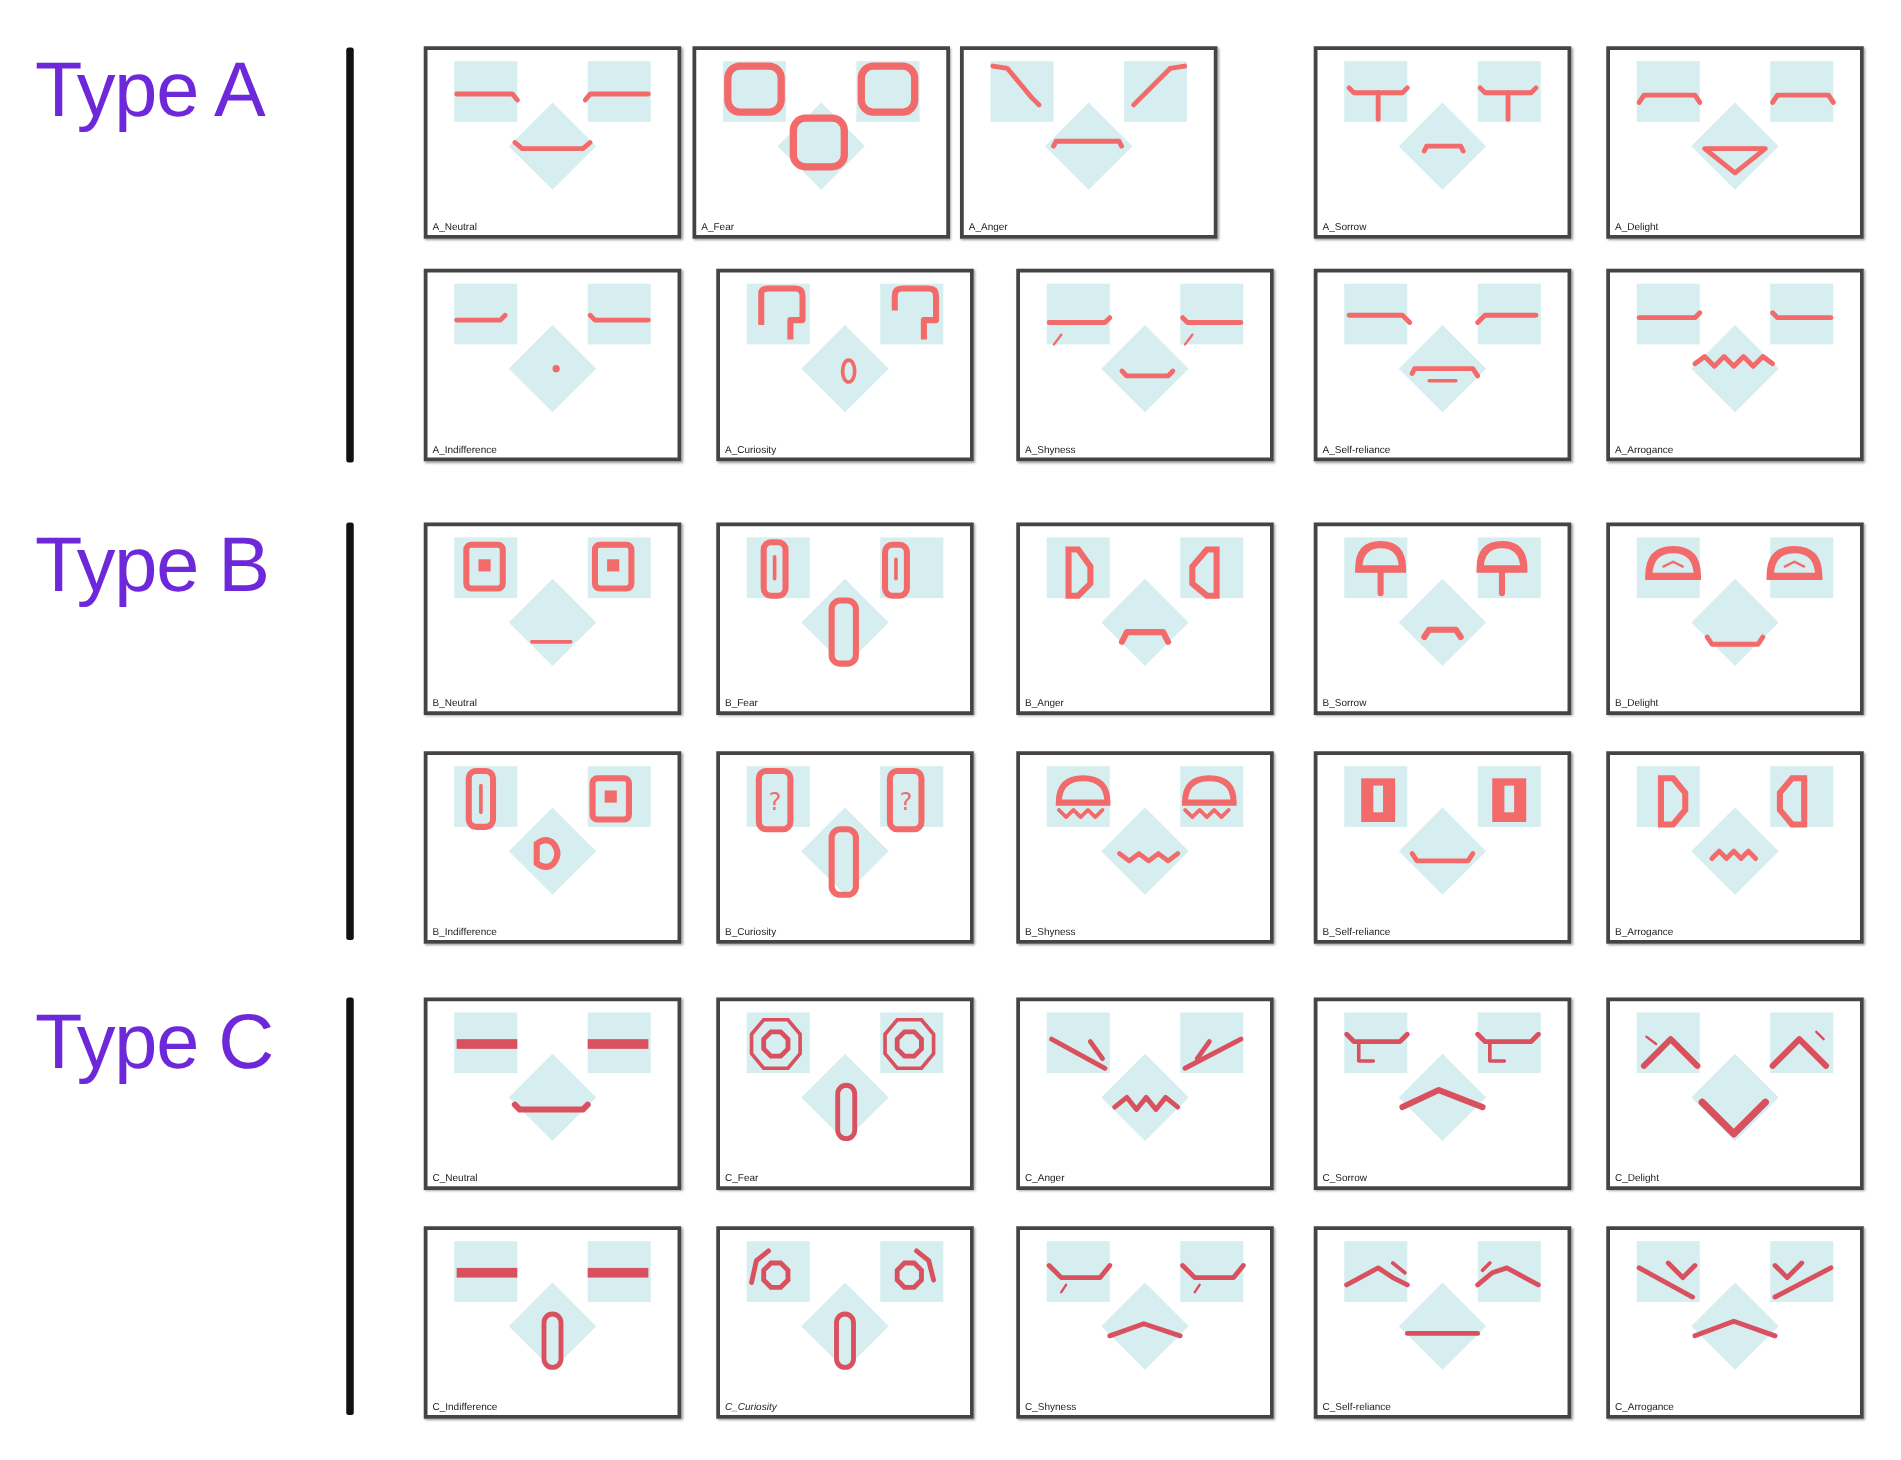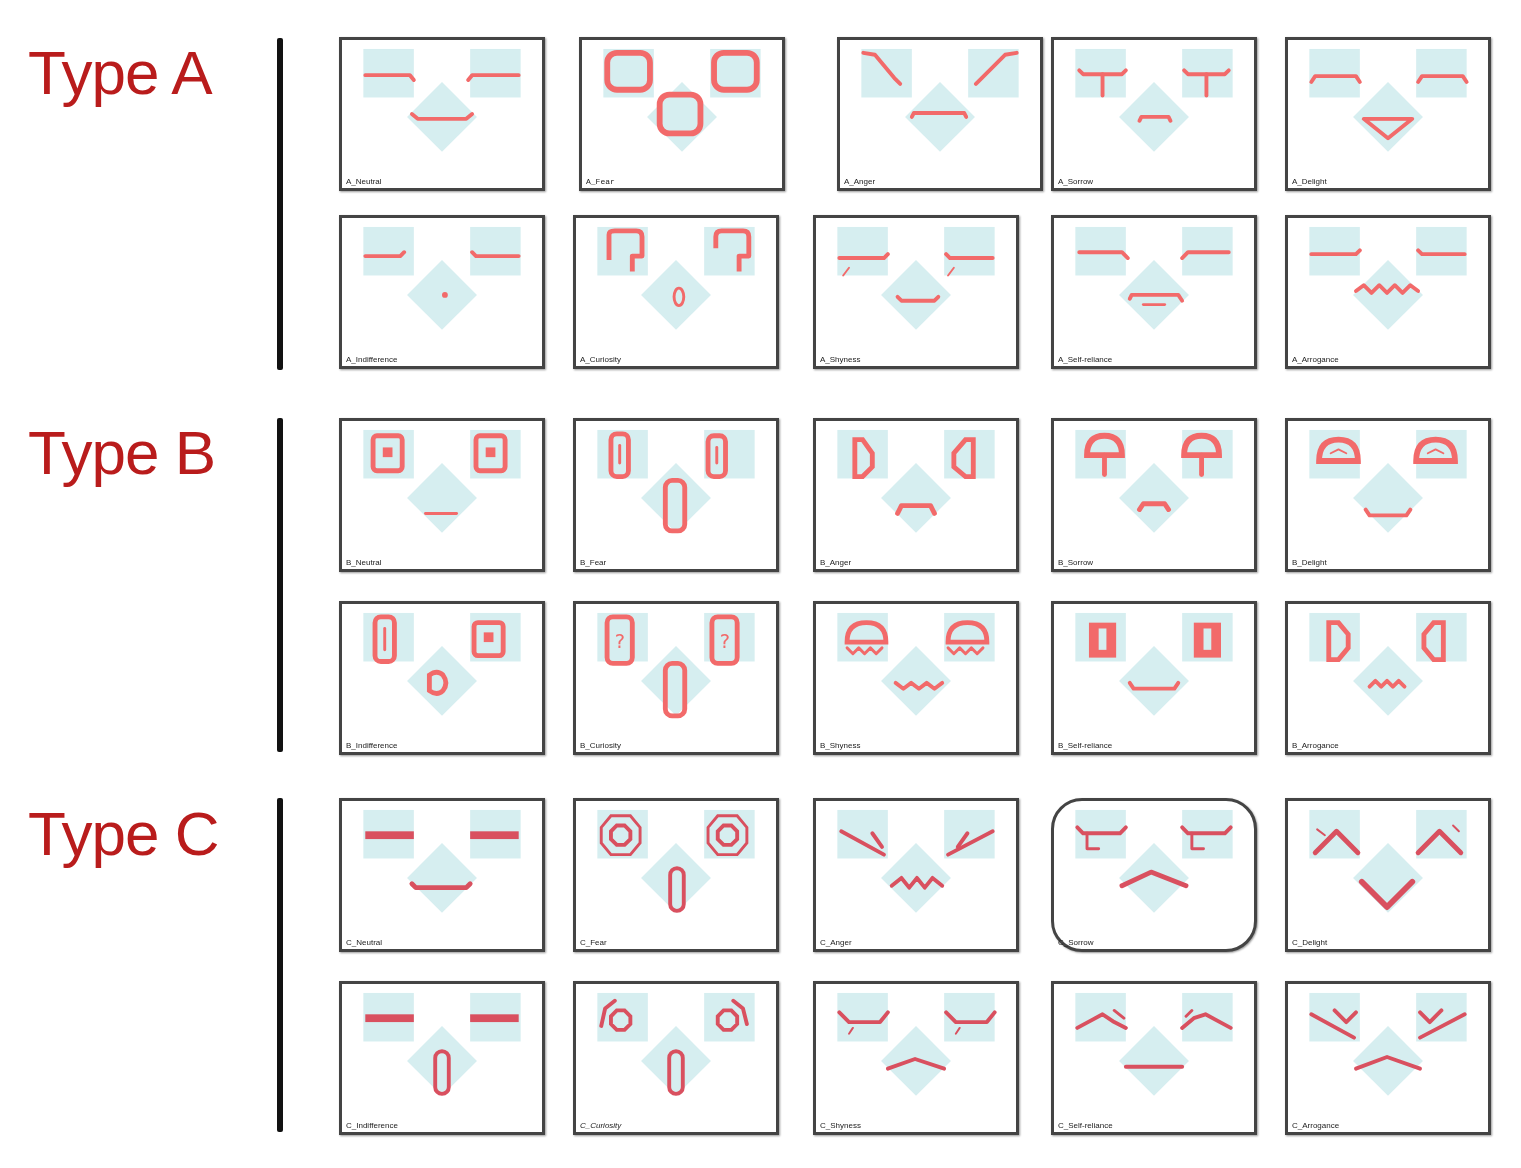--- a/index.html
+++ b/index.html
@@ -1,17 +1,17 @@
 <!DOCTYPE html>
 <html><head>
 <meta charset="utf-8">
 <style>
   html, body { margin:0; padding:0; background:#ffffff; }
   body { width:1521px; height:1168px; position:relative; overflow:hidden; font-family:"Liberation Sans", sans-serif; }
-  .type-label { position:absolute; left:28px; font-size:62px; color:#b91c1c; letter-spacing:-1px; line-height:1; }
+  .type-label { position:absolute; left:28px; font-size:62px; color:#6d28d9; letter-spacing:-1px; line-height:1; }
   .type-bar { position:absolute; left:277px; width:6px; background:#111; border-radius:2px; }
   .panel { position:absolute; width:206px; height:154px; border:3px solid #444; background:#fff; box-sizing:border-box; box-shadow:1px 1px 2px #999; }
   .panel svg { position:absolute; left:0; top:0; width:200px; height:148px; }
   .panel-label { position:absolute; left:4px; bottom:2px; font-size:8px; color:#222; white-space:nowrap; }
 </style>
 </head>
 <body>
 
 <div class="type-label" style="top:42px">Type A</div>
 <div class="type-bar" style="top:38px;height:332px"></div>
@@ -27,32 +27,32 @@
       <svg viewBox="0 0 206 150">
         <rect x="22" y="8" width="52" height="50" fill="#d6eef0"></rect>
         <rect x="132" y="8" width="52" height="50" fill="#d6eef0"></rect>
         <polygon points="103,42 139,78 103,114 67,78" fill="#d6eef0"></polygon>
         <polyline points="24,35 70,35 74,40" fill="none" stroke="#f26a6a" stroke-width="4" stroke-linecap="round" stroke-linejoin="round"></polyline>
         <polyline points="130,40 134,35 182,35" fill="none" stroke="#f26a6a" stroke-width="4" stroke-linecap="round" stroke-linejoin="round"></polyline>
         <polyline points="72,75 78,80 128,80 134,75" fill="none" stroke="#f26a6a" stroke-width="4" stroke-linecap="round" stroke-linejoin="round"></polyline>
       </svg>
       <span class="panel-label">A_Neutral</span>
     </div>
-    <div class="panel" style="left: 579px; top: 37px; font-family: Liberation Mono, monospace;">
+    <div class="panel" style="left: 554px; top: 37px;">
       <svg viewBox="0 0 206 150">
         <rect x="22" y="8" width="52" height="50" fill="#d6eef0"></rect>
         <rect x="132" y="8" width="52" height="50" fill="#d6eef0"></rect>
         <polygon points="103,42 139,78 103,114 67,78" fill="#d6eef0"></polygon>
         <rect x="26" y="12" width="44" height="38" rx="10" fill="none" stroke="#f26a6a" stroke-width="6"></rect>
         <rect x="136" y="12" width="44" height="38" rx="10" fill="none" stroke="#f26a6a" stroke-width="6"></rect>
         <rect x="80" y="55" width="42" height="40" rx="10" fill="none" stroke="#f26a6a" stroke-width="6"></rect>
       </svg>
       <span class="panel-label">A_Fear</span>
     </div>
-    <div class="panel" style="left: 837px; top: 37px;">
+    <div class="panel" style="left: 768px; top: 37px;">
       <svg viewBox="0 0 206 150">
         <rect x="22" y="8" width="52" height="50" fill="#d6eef0"></rect>
         <rect x="132" y="8" width="52" height="50" fill="#d6eef0"></rect>
         <polygon points="103,42 139,78 103,114 67,78" fill="#d6eef0"></polygon>
         <polyline points="24,12 36,14 56,38 62,44" fill="none" stroke="#f26a6a" stroke-width="4" stroke-linecap="round" stroke-linejoin="round"></polyline>
         <polyline points="140,44 146,38 170,14 182,12" fill="none" stroke="#f26a6a" stroke-width="4" stroke-linecap="round" stroke-linejoin="round"></polyline>
         <polyline points="74,78 76,74 128,74 130,78" fill="none" stroke="#f26a6a" stroke-width="4" stroke-linecap="round" stroke-linejoin="round"></polyline>
       </svg>
       <span class="panel-label">A_Anger</span>
     </div>
@@ -295,21 +295,21 @@
         <rect x="132" y="8" width="52" height="50" fill="#d6eef0"></rect>
         <polygon points="103,42 139,78 103,114 67,78" fill="#d6eef0"></polygon>
         <polyline points="26,30 70,54" fill="none" stroke="#d9505f" stroke-width="4" stroke-linecap="round" stroke-linejoin="round"></polyline>
         <polyline points="58,32 68,46" fill="none" stroke="#d9505f" stroke-width="4" stroke-linecap="round" stroke-linejoin="round"></polyline>
         <polyline points="136,54 182,30" fill="none" stroke="#d9505f" stroke-width="4" stroke-linecap="round" stroke-linejoin="round"></polyline>
         <polyline points="146,46 156,32" fill="none" stroke="#d9505f" stroke-width="4" stroke-linecap="round" stroke-linejoin="round"></polyline>
         <polyline points="78,86 88,78 96,88 104,78 112,88 120,78 130,86" fill="none" stroke="#d9505f" stroke-width="4" stroke-linecap="round" stroke-linejoin="round"></polyline>
       </svg>
       <span class="panel-label">C_Anger</span>
     </div>
-    <div class="panel" style="left: 1051px; top: 798px; border-radius: 31px;">
+    <div class="panel" style="left: 1051px; top: 798px;">
       <svg viewBox="0 0 206 150">
         <rect x="22" y="8" width="52" height="50" fill="#d6eef0"></rect>
         <rect x="132" y="8" width="52" height="50" fill="#d6eef0"></rect>
         <polygon points="103,42 139,78 103,114 67,78" fill="#d6eef0"></polygon>
         <polyline points="24,26 30,32 68,32 74,26" fill="none" stroke="#d9505f" stroke-width="4" stroke-linecap="round" stroke-linejoin="round"></polyline>
         <polyline points="34,32 34,48 46,48 M52,48 64,48 64,32" fill="none" stroke="#d9505f" stroke-width="3" stroke-linecap="round" stroke-linejoin="round"></polyline>
         <polyline points="132,26 138,32 176,32 182,26" fill="none" stroke="#d9505f" stroke-width="4" stroke-linecap="round" stroke-linejoin="round"></polyline>
         <polyline points="142,32 142,48 154,48 M160,48 172,48 172,32" fill="none" stroke="#d9505f" stroke-width="3" stroke-linecap="round" stroke-linejoin="round"></polyline>
         <polyline points="70,86 100,72 136,86" fill="none" stroke="#d9505f" stroke-width="5" stroke-linecap="round" stroke-linejoin="round"></polyline>
       </svg>

